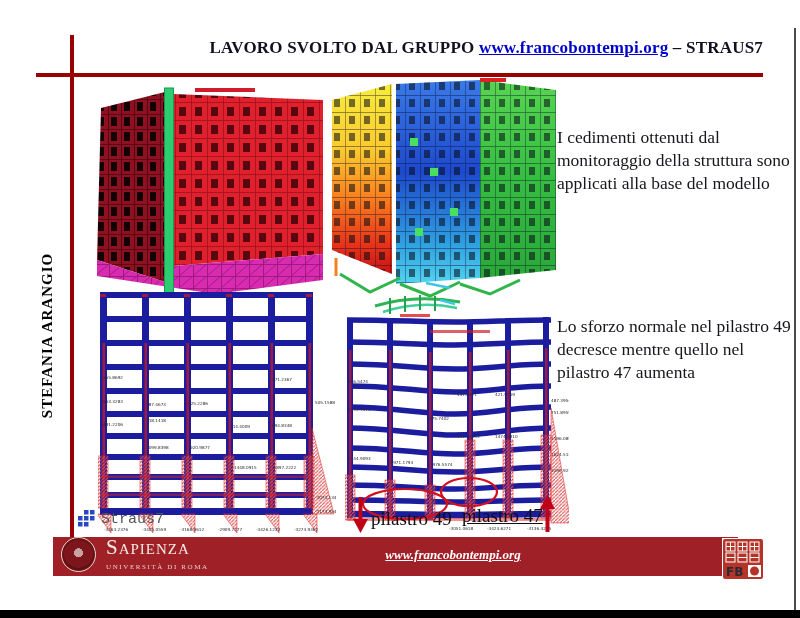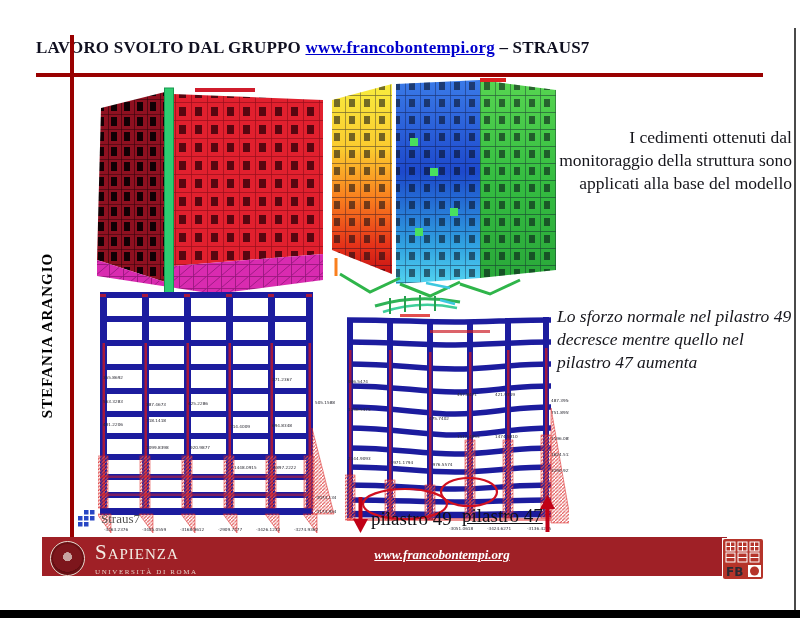--- a/index.html
+++ b/index.html
@@ -1,41 +1,41 @@
 <!DOCTYPE html>
 <html><head>
 <meta charset="utf-8">
 <style>
   html,body{margin:0;padding:0;background:#fff;}
   .slide{position:relative;width:800px;height:618px;background:#ffffff;overflow:hidden;
          font-family:"Liberation Serif",serif;color:#111;}
   .abs{position:absolute;}
   
-  .title{left:36px;top:38px;width:727px;text-align:left;font-weight:bold;
+  .title{left:36px;top:38px;width:727px;text-align:right;font-weight:bold;
          font-size:17px;color:#101020;letter-spacing:.2px;white-space:nowrap;}
   .title a{color:#0000cd;text-decoration:underline;}
   .rule-h{left:36px;top:73px;width:727px;height:4px;background:#990000;}
   .rule-v{left:70px;top:35px;width:4px;height:502px;background:#990000;}
   
   .author{left:30px;top:150px;width:36px;height:370px;display:flex;align-items:center;justify-content:center;}
   .author span{transform:rotate(-90deg);white-space:nowrap;font-weight:bold;font-size:15px;
                letter-spacing:1px;color:#000;}
   
   .note{left:557px;width:235px;font-size:17.5px;line-height:1.3;color:#16161c;}
-  .note1{top:126px;text-align:right;}
-  .note2{top:305px;font-style:italic;}
+  .note1{top:126px;}
+  .note2{top:315px;}
   
   .callout{font-size:19px;color:#101014;white-space:nowrap;}
   .p49{left:371px;top:508px;}
   .p47{left:462px;top:505px;text-decoration:underline;}
   
   .straus{left:76px;top:509px;display:flex;align-items:center;gap:5px;}
-  .straus .txt{font-family:Liberation Serif, serif;font-size:13px;color:#555;}
-  
-  .footer{left:42px;top:537px;width:685px;height:39px;background:#9f2026;display:flex;align-items:flex-end;}
+  .straus .txt{font-family:Liberation Mono, monospace;font-size:15px;color:#555;}
+  
+  .footer{left:53px;top:537px;width:685px;height:39px;background:#9f2026;display:flex;align-items:flex-start;}
   .sap-logo{width:33px;height:33px;border-radius:50%;margin-left:8px;flex:0 0 auto;
             background:radial-gradient(circle at 50% 45%, #c8a3a0 0 18%, #7d161c 19% 60%, #5f0e12 61% 78%, #e9ddd2 79% 86%, #7d161c 87%);
             border:1px solid #e9ddd2;box-shadow:inset 0 0 0 2px #6a1014;}
   .sap-word{margin-left:10px;line-height:1;}
   .sap-name{font-variant:small-caps;font-size:21px;color:#f3ece4;letter-spacing:1px;}
   .sap-sub{font-size:7px;color:#e6cfc6;letter-spacing:1.6px;margin-top:6px;}
   .foot-link{position:absolute;left:300px;top:10px;width:200px;text-align:center;
              font-size:13px;font-style:italic;font-weight:bold;color:#ffffff;text-decoration:underline;}
   
   .edge-line{left:794px;top:28px;width:2px;height:582px;background:#4a4a4a;}

